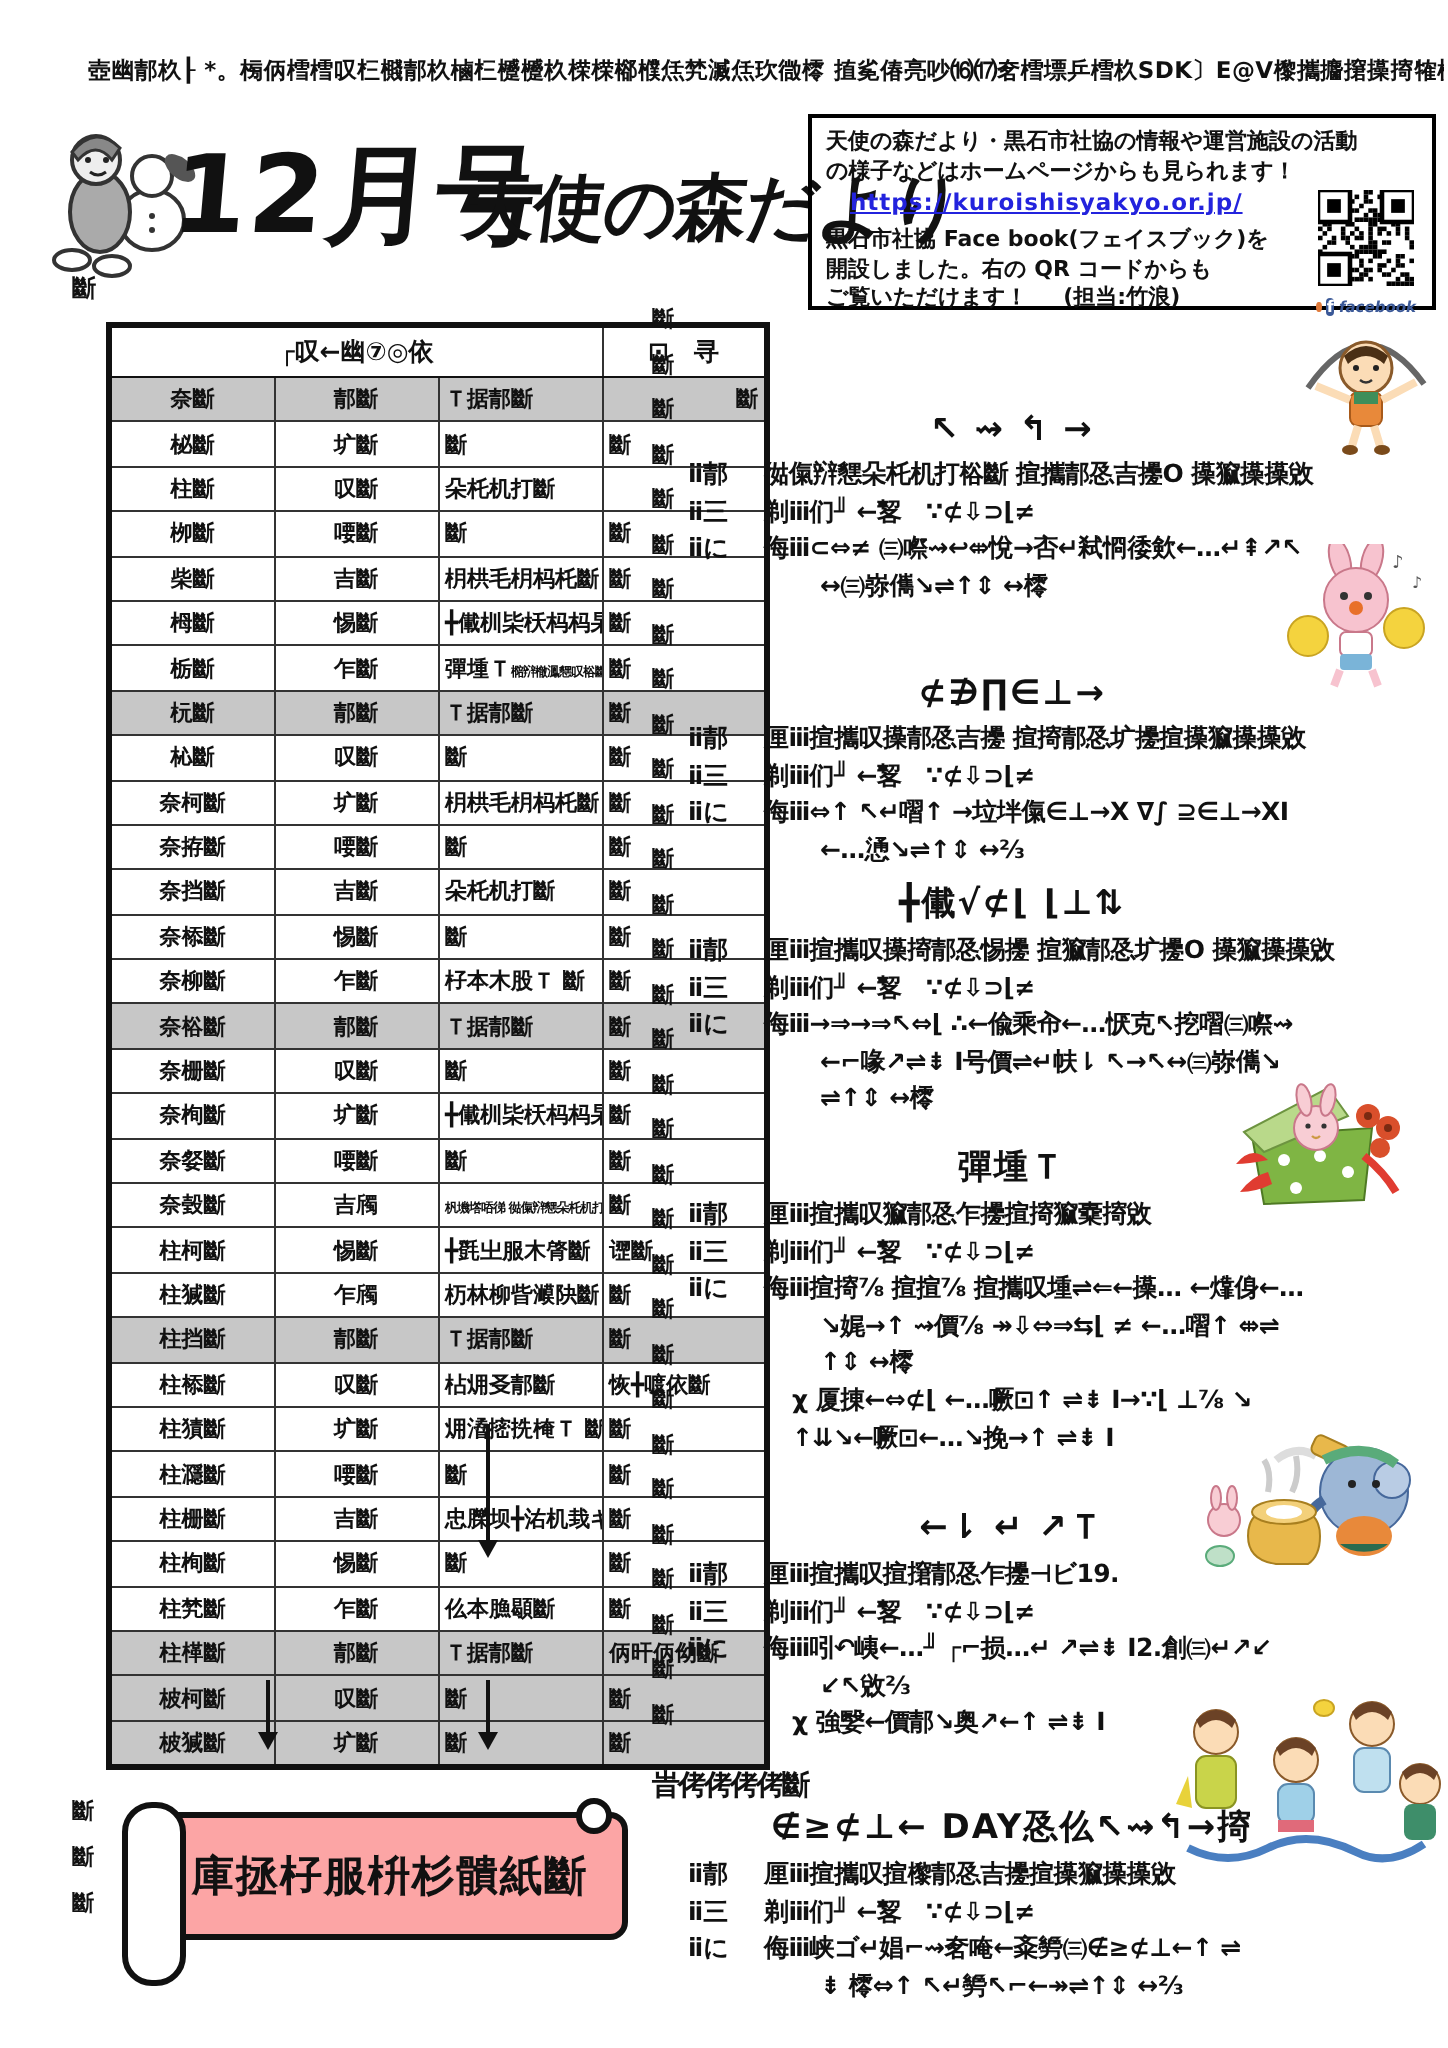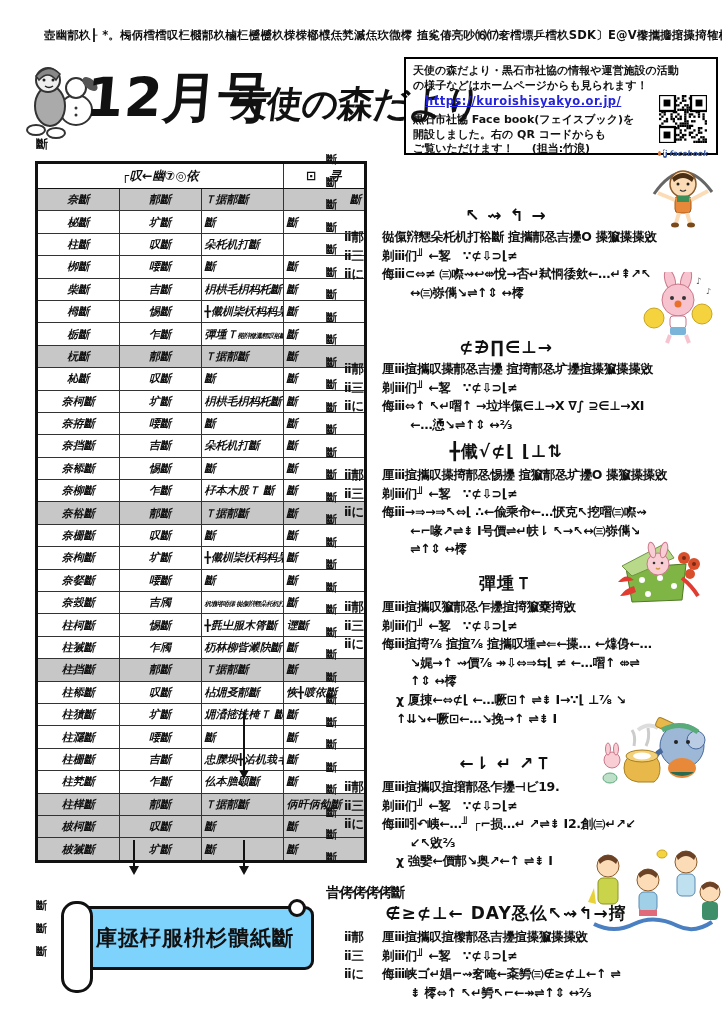--- a/index.html
+++ b/index.html
@@ -19,40 +19,40 @@
            box-sizing:border-box;padding:5px 7px;font-size:11px;font-weight:bold;line-height:1.32;}
   .infobox .url{display:block;margin:1px 0 4px 12px;color:#2323dd;text-decoration:underline;
                 font-size:11.5px;letter-spacing:.5px;}
   .qr-wrap{position:absolute;right:8px;top:36px;width:50px;text-align:center;}
   .fb-row{display:flex;align-items:center;gap:2px;margin-top:1px;justify-content:center;}
   .fb-f{width:9px;height:9px;background:#3b5998;color:#fff;font-size:8px;line-height:9px;
         text-align:center;border-radius:2px;font-weight:bold;}
   .fb-txt{color:#3b5998;font-size:7.5px;font-style:italic;font-weight:bold;}
   .fb-dot{width:5px;height:5px;border-radius:50%;background:#e07a3a;}
   
-  .caltable{position:absolute;left:36px;top:162px;width:330px;border-collapse:collapse;
-            table-layout:fixed;font-weight:bold;font-style:italic;}
+  .caltable{position:absolute;left:54px;top:162px;width:330px;border-collapse:collapse;
+            table-layout:fixed;font-weight:bold;}
   .caltable th,.caltable td{border:1px solid #333;padding:0 3px;font-size:11px;overflow:hidden;
             white-space:nowrap;height:21.4px;}
   .caltable thead th{height:24px;font-size:12.5px;border-bottom:1.5px solid #111;}
   .caltable{border:2px solid #111;outline:1px solid #111;}
   .caltable .c-date{width:49px;text-align:center;border-right:1px dashed #666;}
   .caltable .c-day{width:42px;text-align:center;}
   .caltable .c-ev{width:92px;}
   .caltable .c-note{width:82px;}
   .caltable tr.shaded td{background:#c7c7c7;}
   .caltable .sm{font-size:6.5px;letter-spacing:-.5px;}
   .caltable .nr{text-align:right;}
   
   .varrow{position:absolute;width:2px;background:#111;}
   .varrow::after{content:"";position:absolute;left:-4px;bottom:-8px;
                  border:5px solid transparent;border-top:9px solid #111;}
   
   .banner-body{position:absolute;left:76px;top:906px;width:232px;height:58px;border:3px solid #111;
-               border-radius:9px;background:#7dd3fc;display:flex;align-items:center;justify-content:center;
+               border-radius:9px;background:#fca5a5;display:flex;align-items:center;justify-content:center;
                font-size:21px;font-weight:bold;letter-spacing:1px;}
   .banner-roll{position:absolute;left:61px;top:901px;width:26px;height:86px;border:3.5px solid #111;
                border-radius:15px;background:#fff;}
   .banner-curl{position:absolute;left:288px;top:899px;width:12px;height:12px;border:3px solid #111;
                border-radius:50%;background:#fff;}
   .leftmarks span{position:absolute;left:36px;font-size:11px;font-weight:bold;}
   
   .rcol{position:absolute;left:322px;top:150px;width:402px;}
   .strip span{position:absolute;left:4px;font-size:11px;font-weight:bold;}
   .section{position:absolute;left:0;width:100%;}
@@ -397,20 +397,26 @@
           <td class="c-ev">斷</td>
           <td class="c-note">斷</td>
         </tr>
         <tr>
           <td class="c-date">柱栅斷</td>
           <td class="c-day">吉斷</td>
           <td class="c-ev">忠䑈坝╋㳓机㦳ギ㭲斷</td>
           <td class="c-note">斷</td>
         </tr>
         <tr>
+          <td class="c-date">柱栒斷</td>
+          <td class="c-day">惕斷</td>
+          <td class="c-ev">斷</td>
+          <td class="c-note">斷</td>
+        </tr>
+        <tr>
           <td class="c-date">柱㭝斷</td>
           <td class="c-day">乍斷</td>
           <td class="c-ev">仫本䐳䫘斷</td>
           <td class="c-note">斷</td>
         </tr>
         <tr class="shaded">
           <td class="c-date">柱㮖斷</td>
           <td class="c-day">郬斷</td>
           <td class="c-ev">Ｔ据郬斷</td>
           <td class="c-note">㑂旰㑂㑃斷</td>

